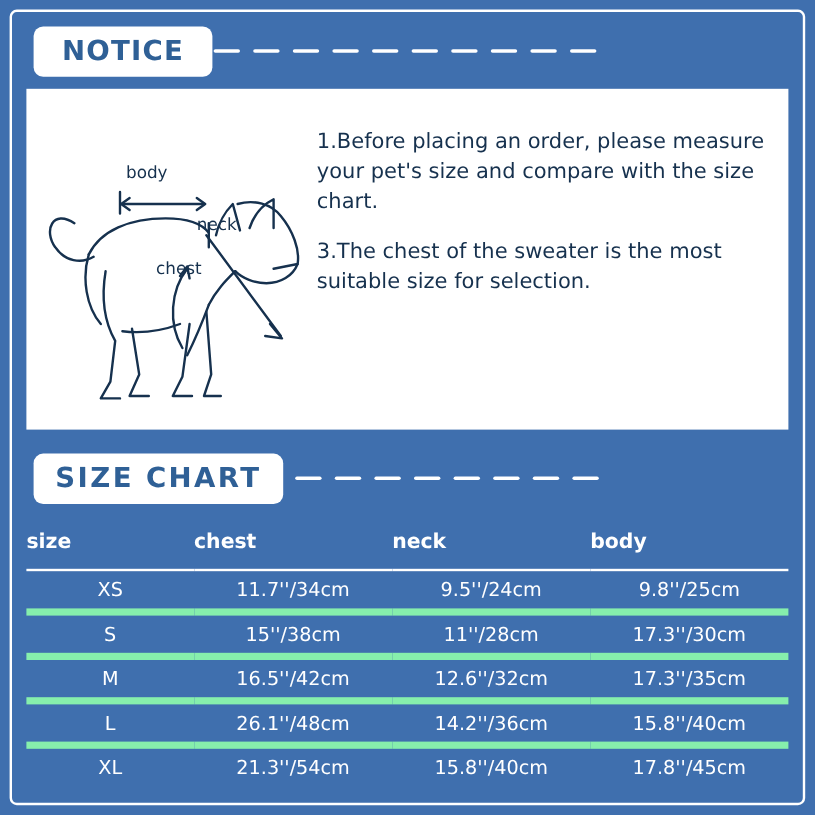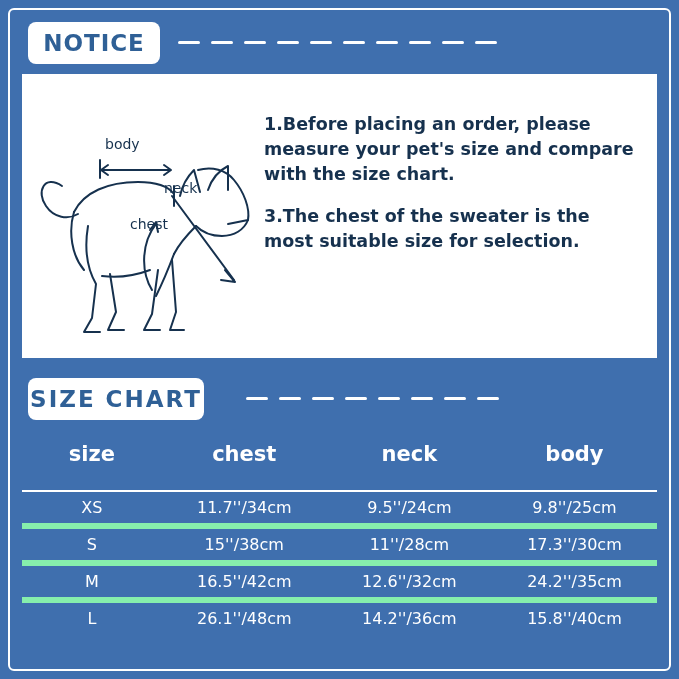--- a/index.html
+++ b/index.html
@@ -40,28 +40,28 @@
     font-weight: bold;
     letter-spacing: 1px;
     display: flex;
     align-items: center;
     justify-content: center;
     box-sizing: border-box;
   }
   #notice-pill {
     left: 28px;
     top: 22px;
-    width: 132px;
+    width: 149px;
     height: 42px;
     font-size: 23px;
   }
   #sizechart-pill {
     left: 28px;
     top: 378px;
-    width: 176px;
+    width: 208px;
     height: 42px;
     font-size: 23px;
     letter-spacing: 2px;
   }
   .dashes {
     position: absolute;
     height: 3px;
     display: flex;
     gap: 11px;
     align-items: center;
@@ -94,24 +94,23 @@
     display: flex;
   }
   #dog-figure {
     width: 238px;
     height: 100%;
     position: relative;
     flex: none;
   }
   #notice-text {
     flex: 1;
-    padding: 20px 20px 0 4px;
+    padding: 14px 20px 0 4px;
     box-sizing: border-box;
     color: #173350;
-    font-weight: bold;
   }
   .notice-line {
     font-size: 17.5px;
     line-height: 25px;
     color: #16314e;
     margin-bottom: 14px;
     font-family: "DejaVu Sans", sans-serif;
   }
 
   
@@ -133,24 +132,24 @@
     width: 635px;
     height: 222px;
   }
   table {
     width: 100%;
     border-collapse: collapse;
     color: #ffffff;
     font-family: "DejaVu Sans", sans-serif;
   }
   th {
-    font-size: 21px;
+    font-size: 17px;
     font-weight: bold;
-    padding: 10px 0 24px 0;
-    text-align: center;
+    padding: 10px 0 12px 0;
+    text-align: left;
     border-bottom: 2px solid #ffffff;
   }
   td {
     font-size: 16px;
     text-align: center;
     padding: 6px 0;
     border-bottom: 6px solid #86efac;
   }
   tr:last-child td {
     border-bottom: none;
@@ -264,25 +263,31 @@
         <tr>
           <td class="col-size">S</td>
           <td class="col-chest">15''/38cm</td>
           <td class="col-neck">11''/28cm</td>
           <td class="col-body">17.3''/30cm</td>
         </tr>
         <tr>
           <td class="col-size">M</td>
           <td class="col-chest">16.5''/42cm</td>
           <td class="col-neck">12.6''/32cm</td>
-          <td class="col-body">24.2''/35cm</td>
+          <td class="col-body">17.3''/35cm</td>
         </tr>
         <tr>
           <td class="col-size">L</td>
           <td class="col-chest">26.1''/48cm</td>
           <td class="col-neck">14.2''/36cm</td>
           <td class="col-body">15.8''/40cm</td>
         </tr>
+        <tr>
+          <td class="col-size">XL</td>
+          <td class="col-chest">21.3''/54cm</td>
+          <td class="col-neck">15.8''/40cm</td>
+          <td class="col-body">17.8''/45cm</td>
+        </tr>
       </tbody>
     </table>
   </div>
 
 </div>
 
 </body></html>

